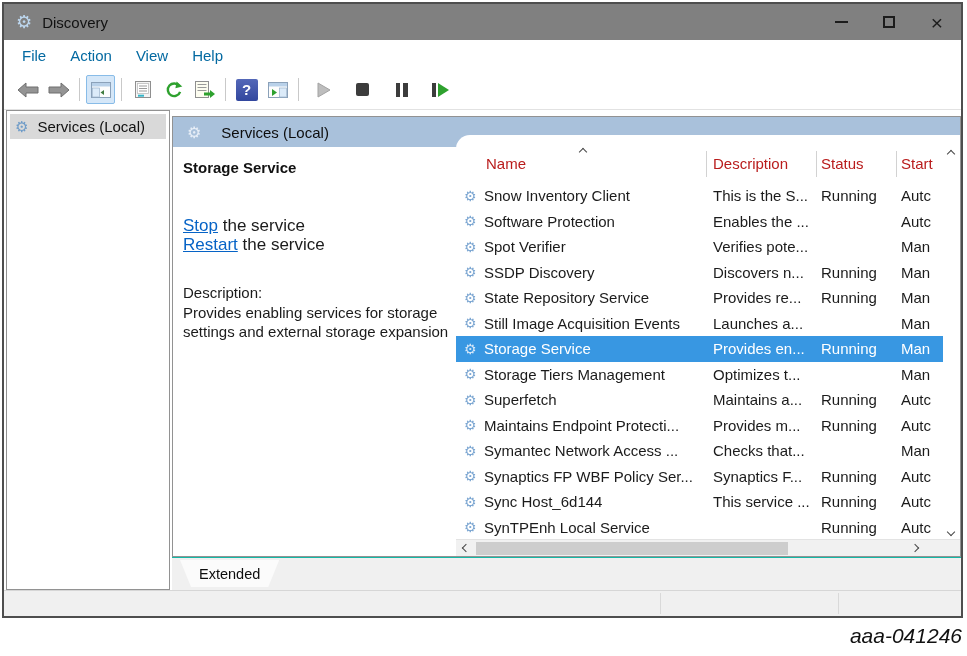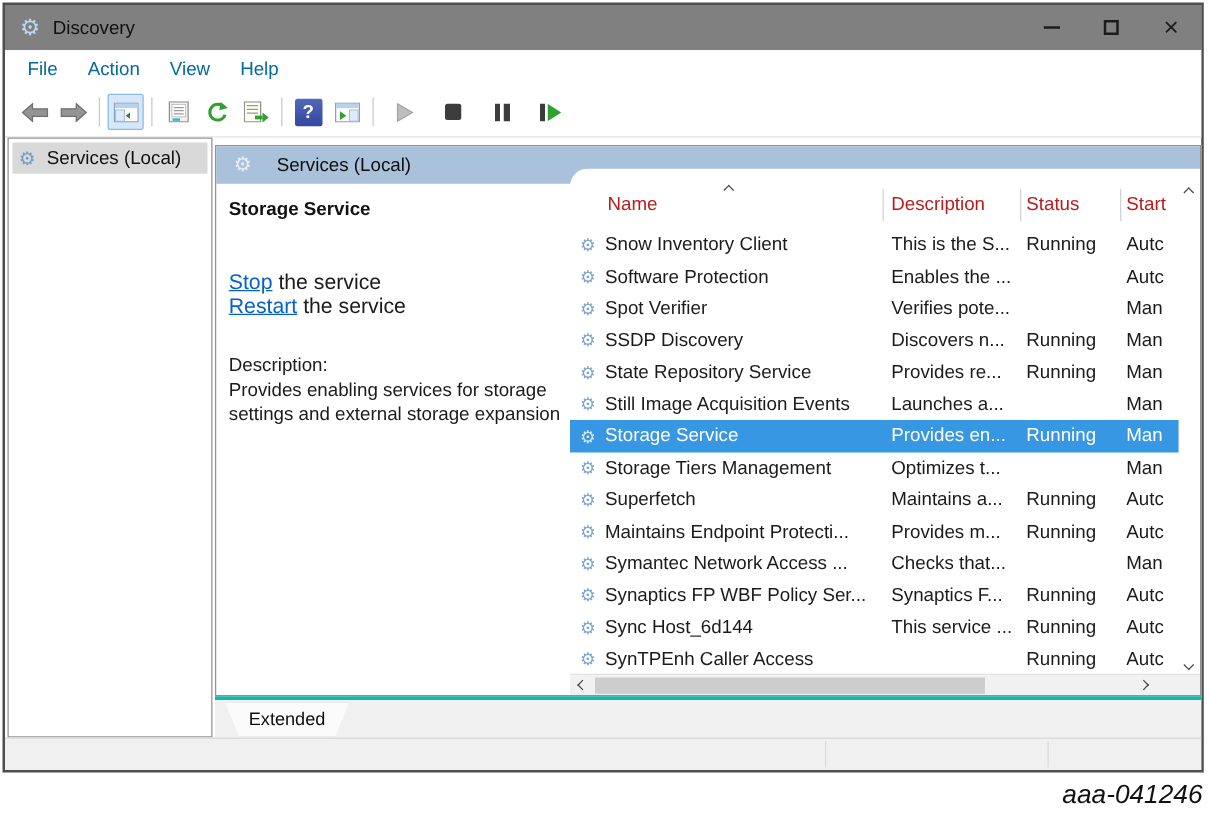--- a/index.html
+++ b/index.html
@@ -92,21 +92,21 @@
   .vs-down { position:absolute; bottom:6px; left:5px; }
 
   .hscroll { position:absolute; left:0; right:0; bottom:0; height:17px; background:#f1f1f1;
              border-top:1px solid #e3e3e3; }
   .hs-left { position:absolute; left:7px; top:5px; }
   .hs-right { position:absolute; left:456px; top:5px; }
   .hs-thumb { position:absolute; left:20px; top:2px; width:312px; height:13px; background:#cdcdcd; }
 
   
   .tabs-strip { position:absolute; left:168px; right:0; top:553px; height:33px; background:#f0f0f0;
-                border-top:3px solid #14b8a6; display:flex; align-items:flex-start; padding:2px 0 0 8px; }
+                border-top:1px solid #14b8a6; display:flex; align-items:flex-start; padding:2px 0 0 8px; }
   .tab { height:27px; display:flex; align-items:center; padding:0 19px; font-size:14.5px; color:#0d0d0d;
          clip-path:polygon(0 0, 100% 0, calc(100% - 11px) 100%, 11px 100%);
          filter:drop-shadow(0 0 1px #8d8d8d); }
   .tab.active { background:#fbfbfb; }
   .tab.inactive { background:#f2f2f2; margin-left:-8px; }
 
   
   .statusbar { position:absolute; left:0; right:0; top:586px; height:26px; background:#f0f0f0;
                border-top:1px solid #d6d6d6; }
   .sb-sep { position:absolute; top:2px; bottom:2px; width:1px; background:#d9d9d9; }
@@ -378,21 +378,21 @@
                 <span class="gear">⚙</span>
                 <span>Sync Host_6d144</span>
               </span>
             <span class="c-desc">This service ...</span>
             <span class="c-status">Running</span>
             <span class="c-start">Autc</span>
           </div>
           <div class="lv-row">
             <span class="c-name">
                 <span class="gear">⚙</span>
-                <span>SynTPEnh Caller Access</span>
+                <span>SynTPEnh Local Service</span>
               </span>
             <span class="c-desc"></span>
             <span class="c-status">Running</span>
             <span class="c-start">Autc</span>
           </div>
         </div>
 
         <div class="vscroll">
           <span class="chev up vs-up"></span>
           <span class="chev down vs-down"></span>

